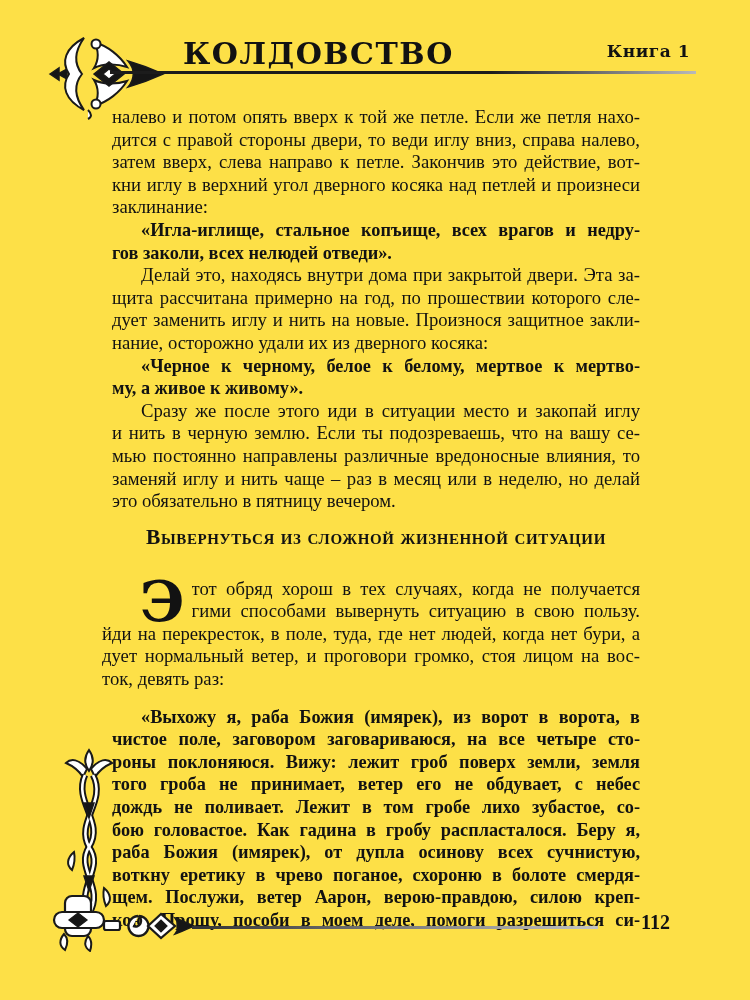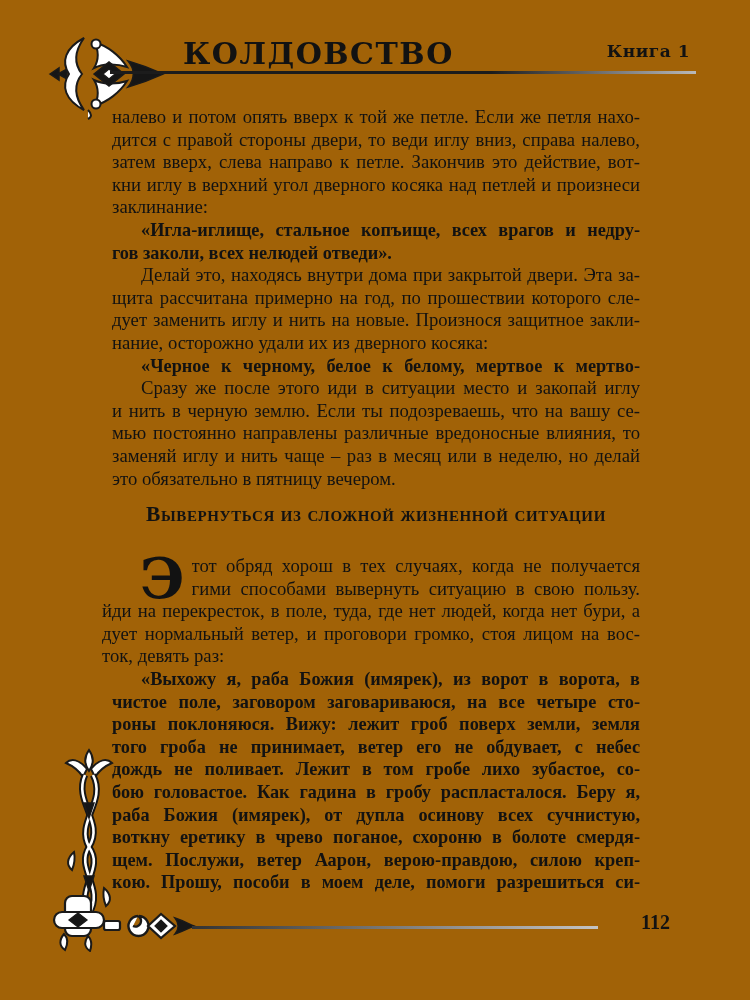--- a/index.html
+++ b/index.html
@@ -1,17 +1,17 @@
 <!DOCTYPE html>
 <html><head>
 <meta charset="utf-8">
 <style>
   html,body{margin:0;padding:0;background:#ffffff;}
   .page{
-    position:relative;width:750px;height:1000px;background:#a16207;
+    position:relative;width:750px;height:1000px;background:#fde047;
     font-family:"Liberation Serif", serif;color:#121212;overflow:hidden;
   }
   
   .title{
     position:absolute;left:183px;top:36px;font-size:30px;font-weight:bold;
     letter-spacing:1.5px;font-family:"DejaVu Serif", serif;
   }
   .book-label{
     position:absolute;left:555px;top:41px;width:135px;text-align:right;
     font-size:17px;font-weight:bold;font-family:"DejaVu Serif", serif;letter-spacing:0.5px;
@@ -37,21 +37,21 @@
     margin:13px 0 29px 0;height:23px;line-height:23px;
     font-size:21.5px;font-weight:bold;font-variant:small-caps;
     text-align:center;letter-spacing:0.6px;
   }
   section.has-dropcap{margin-left:-10px;width:538px;}
   .dropcap{
     float:left;height:44px;line-height:44px;overflow:visible;
     font-size:56px;font-weight:bold;margin:1px 7px 0 38px;
     font-family:"DejaVu Serif", serif;
   }
-  section.final{margin-top:0;}
+  section.final{margin-top:15px;}
   
   .left-vine{position:absolute;left:62px;top:748px;}
   .corner-knot{position:absolute;left:48px;top:888px;}
   .footer-rule{
     position:absolute;left:192px;top:926px;width:406px;height:3px;
     background:linear-gradient(to right,#333333,#c4c4c4);
   }
   .page-number{
     position:absolute;left:618px;top:911px;width:52px;text-align:right;
     font-size:20px;font-weight:bold;
@@ -94,20 +94,21 @@
         <div class="line no-just">гов заколи, всех нелюдей отведи».</div>
       </section>
     <section>
         <div class="line indent">Делай это, находясь внутри дома при закрытой двери. Эта за-</div>
         <div class="line">щита рассчитана примерно на год, по прошествии которого сле-</div>
         <div class="line">дует заменить иглу и нить на новые. Произнося защитное закли-</div>
         <div class="line no-just">нание, осторожно удали их из дверного косяка:</div>
       </section>
     <section class="bold">
         <div class="line indent">«Черное к черному, белое к белому, мертвое к мертво-</div>
+        <div class="line no-just">му, а живое к живому».</div>
       </section>
     <section>
         <div class="line indent">Сразу же после этого иди в ситуации место и закопай иглу</div>
         <div class="line">и нить в черную землю. Если ты подозреваешь, что на вашу се-</div>
         <div class="line">мью постоянно направлены различные вредоносные влияния, то</div>
         <div class="line">заменяй иглу и нить чаще – раз в месяц или в неделю, но делай</div>
         <div class="line no-just">это обязательно в пятницу вечером.</div>
       </section>
     <h2 class="section-heading">Вывернуться из сложной жизненной ситуации</h2>
     <section class="has-dropcap">

